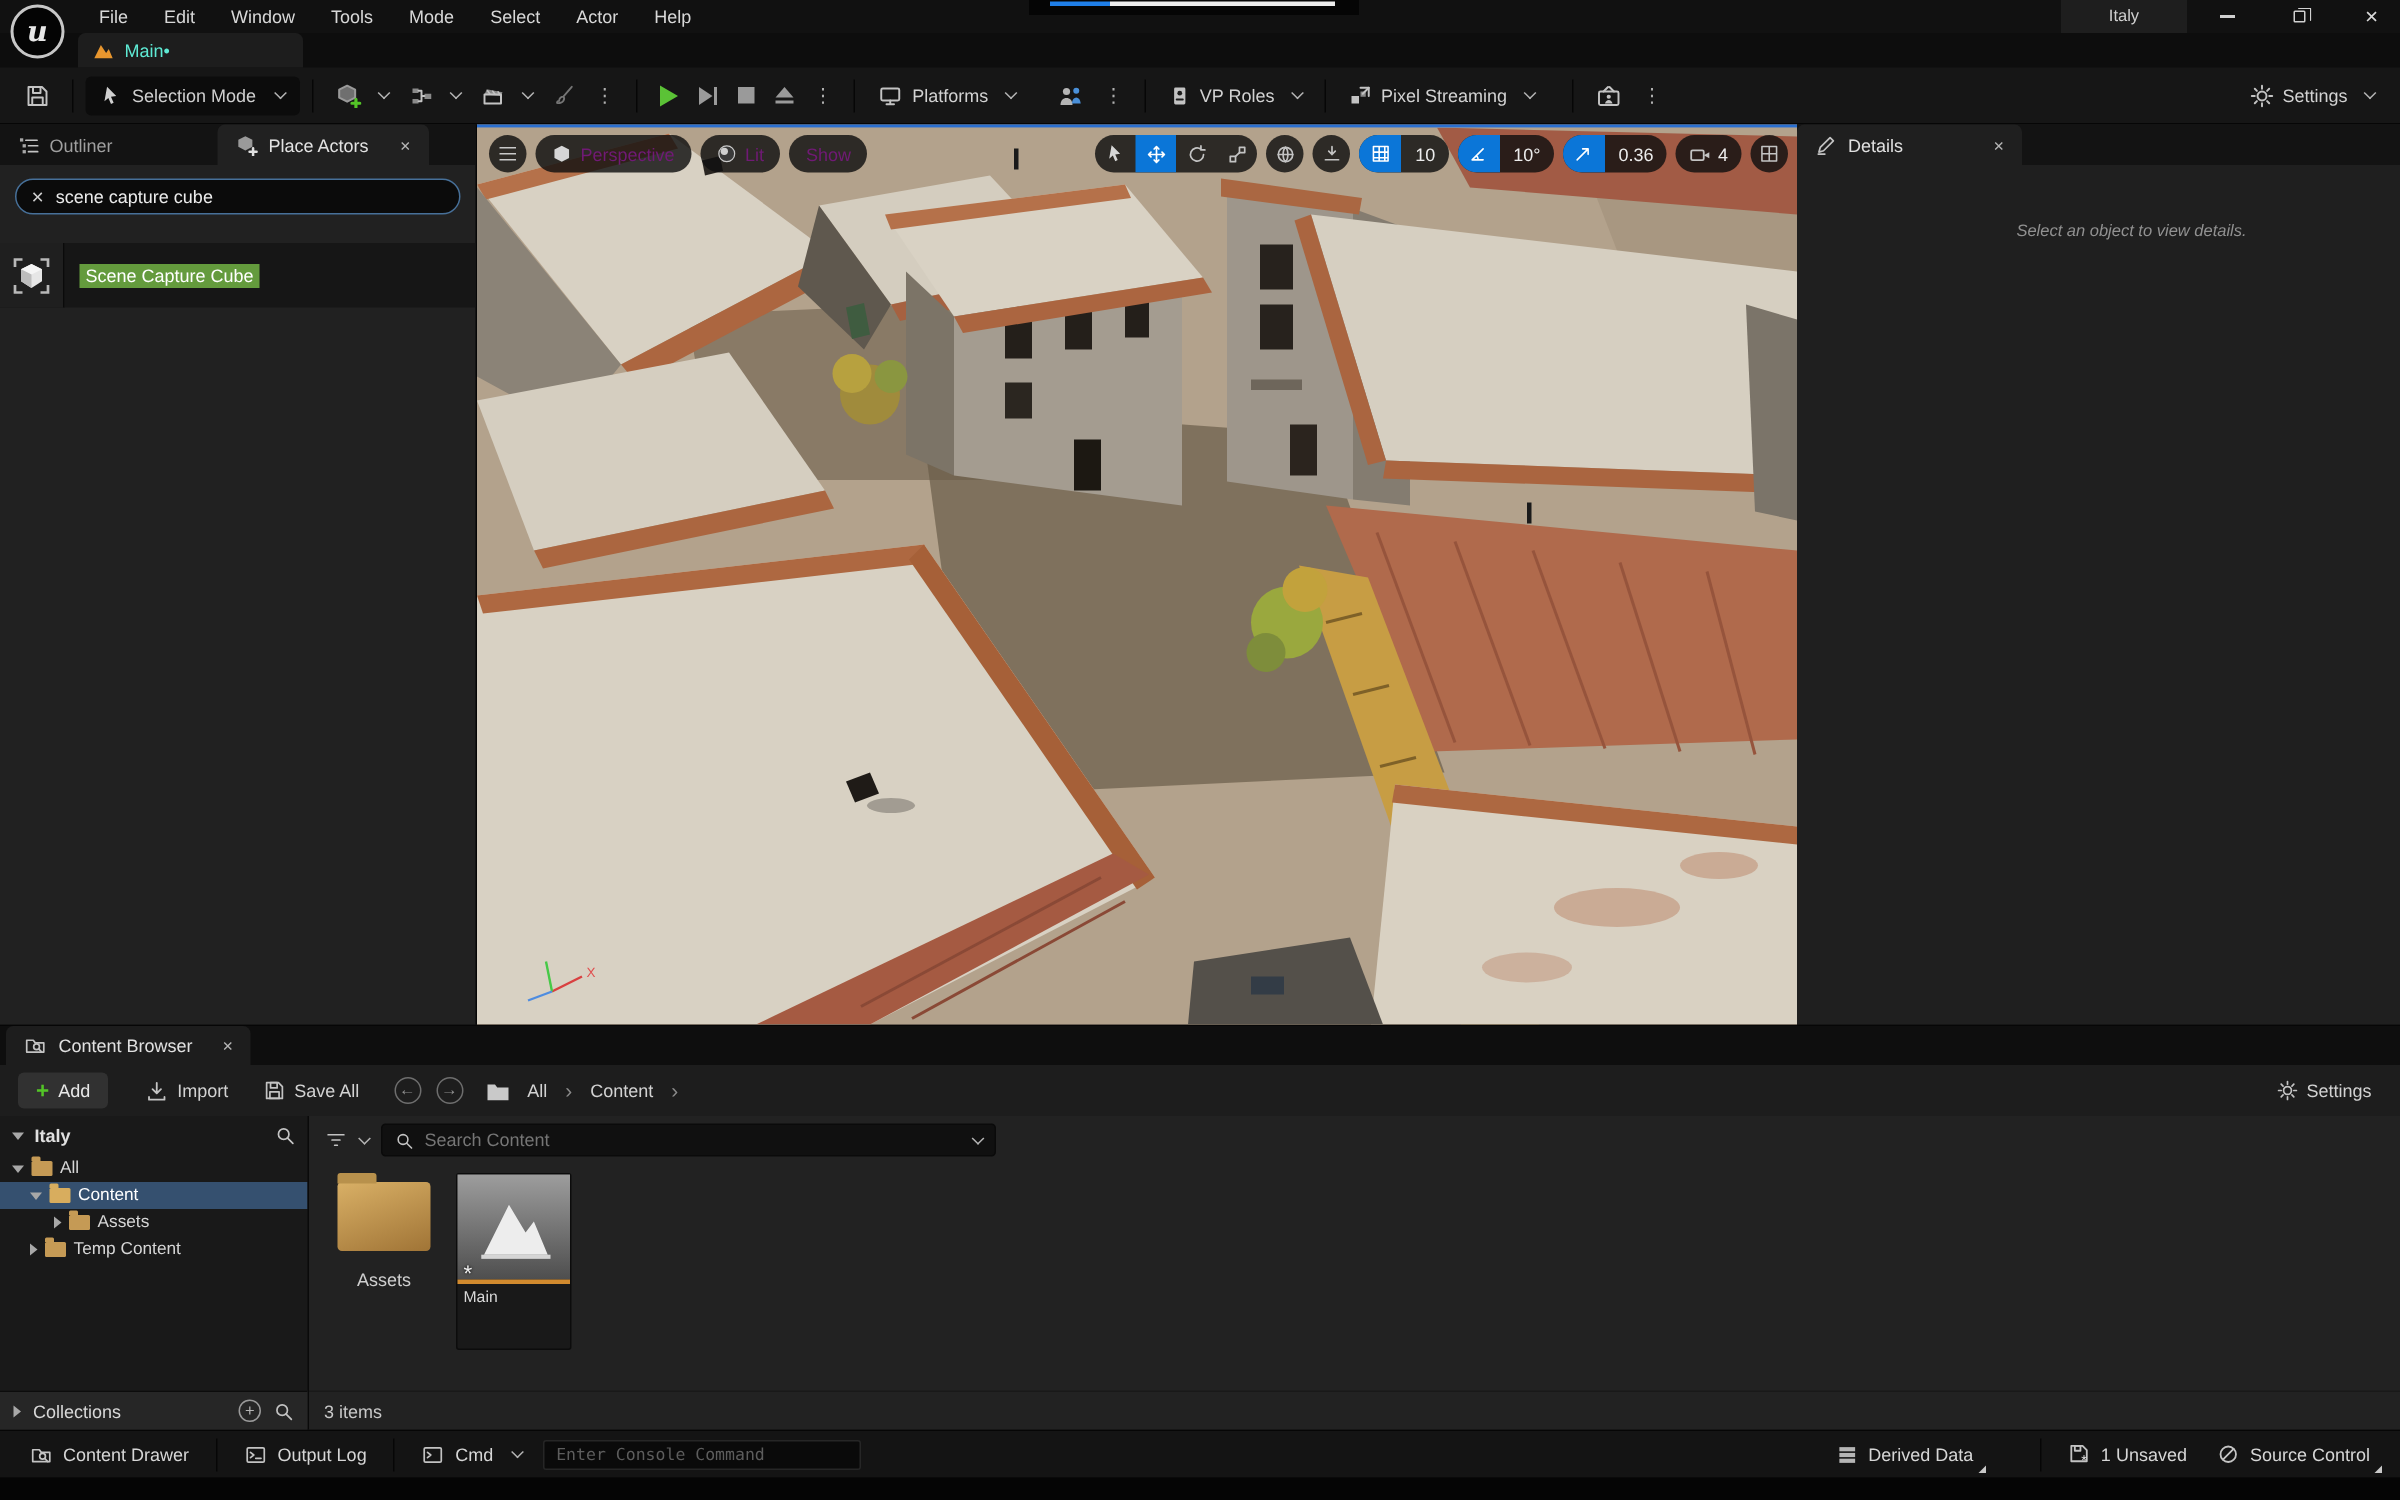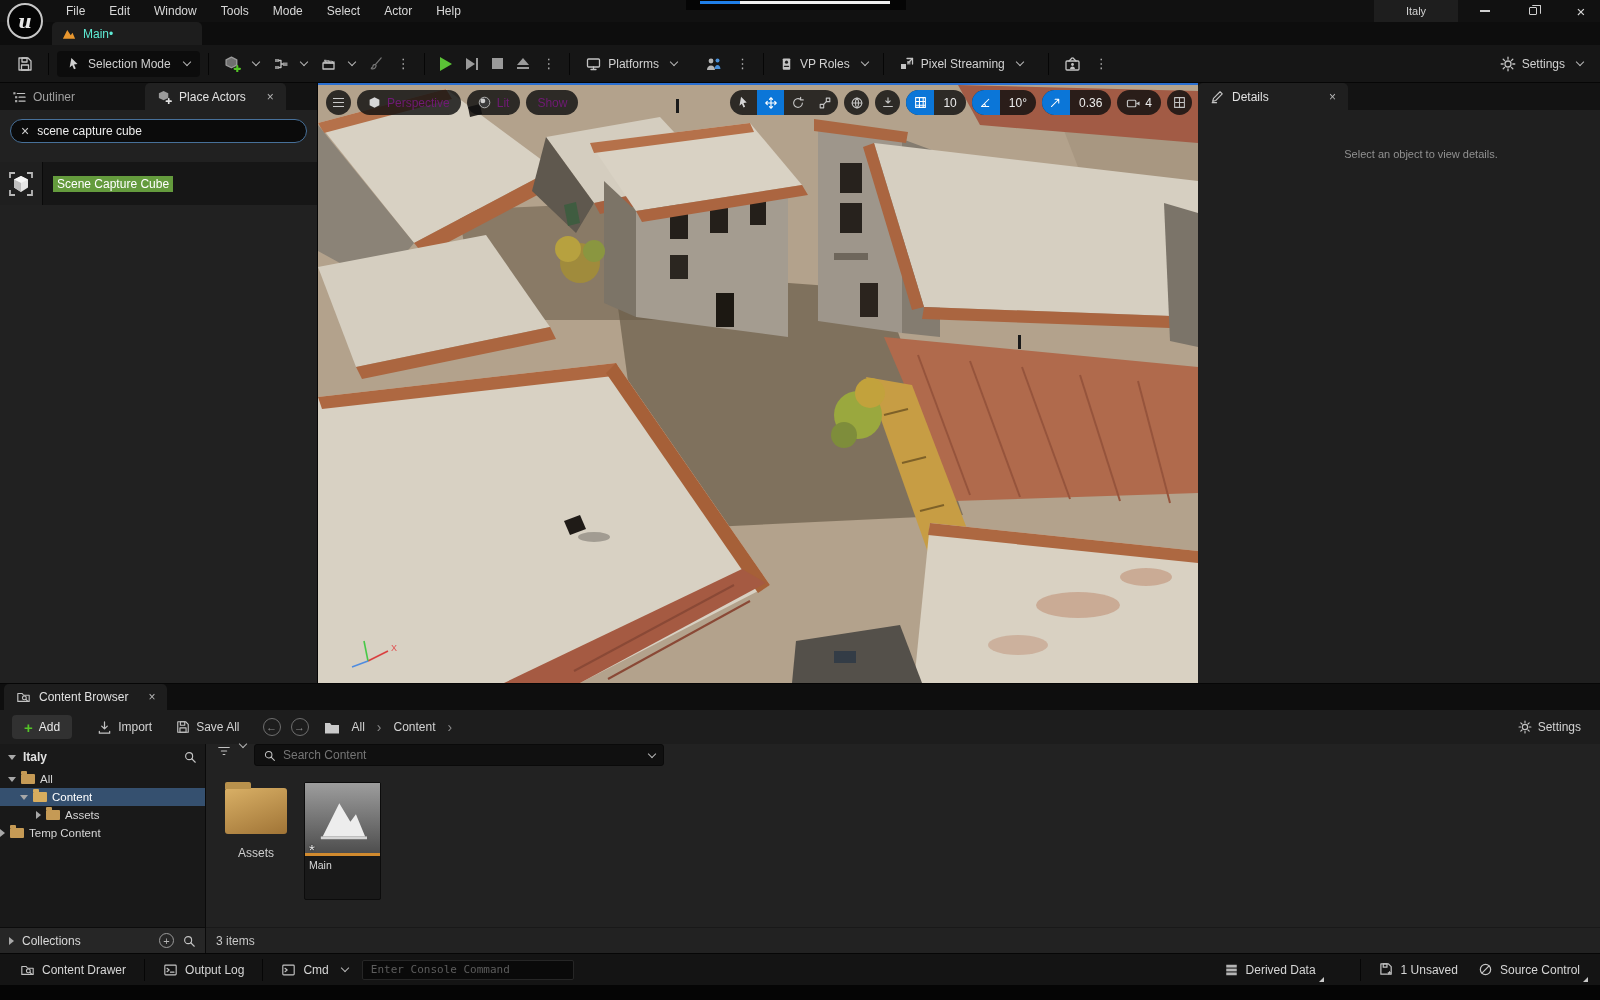--- a/index.html
+++ b/index.html
@@ -82,21 +82,21 @@
   .vchip .v { padding:0 9px; color:#ececec; }
   .hamb { display:flex; flex-direction:column; gap:2.5px; }
   .hamb i { width:11px; height:1.5px; background:#c9c9c9; display:block; }
   .gizmo { position:absolute; left:20px; bottom:10px; }
 
   
   .details { width:402px; background:#1f1f1f; display:flex; flex-direction:column; }
   .dtabs { height:27px; background:#131313; display:flex; align-items:flex-end; }
   .dtab { height:27px; background:#1f1f1f; border-radius:5px 5px 0 0; display:flex; align-items:center; gap:8px; padding:0 12px; color:#e0e0e0; width:150px; }
   .dtab .x { margin-left:auto; color:#b5b5b5; }
-  .dmsg { margin-top:38px; text-align:center; color:#919191; font-size:11px;padding-left:44px; }
+  .dmsg { margin-top:38px; text-align:center; color:#919191; font-style:italic; font-size:11px;padding-left:44px; }
 
   
   .cbrowser { height:270px; display:flex; flex-direction:column; background:#1d1d1d; border-top:1px solid #060606; }
   .cbtabs { height:26px; background:#0e0e0e; display:flex; }
   .cbtab { height:26px; background:#1d1d1d; border-radius:5px 5px 0 0; display:flex; align-items:center; gap:8px; padding:0 12px; color:#e0e0e0; margin-left:4px; }
   .cbtab .x { margin-left:12px; color:#b5b5b5; }
   .cbtoolbar { height:34px; display:flex; align-items:center; padding:0 12px; gap:4px; background:#1d1d1d; }
   .addbtn { background:#313131; border-radius:4px; height:24px; display:flex; align-items:center; gap:6px; padding:0 12px; color:#e8e8e8; }
   .plus-g { font-size:15px; font-weight:bold; line-height:1; }
   .crumb { color:#d2d2d2; padding:0 4px; }
@@ -106,21 +106,21 @@
   .cbtree { width:206px; background:#191919; border-right:1px solid #0a0a0a; display:flex; flex-direction:column; }
   .treehead { height:26px; display:flex; align-items:center; padding:0 8px; gap:7px; color:#e0e0e0; font-weight:bold; }
   .treelist { flex:1; overflow:hidden; }
   .trow { height:18px; display:flex; align-items:center; gap:5px; color:#d6d6d6; font-size:11.5px; }
   .trow.sel { background:#35506f; color:#fff; }
   .fold { width:14px; height:10px; border-radius:1px; position:relative; flex:none; }
   .fold::before { content:""; position:absolute; left:0; top:-3px; width:6px; height:3px; border-radius:1px 1px 0 0; background:inherit; }
   .collections { height:26px; background:#262626; border-top:1px solid #0c0c0c; display:flex; align-items:center; padding:0 9px; gap:8px; color:#d8d8d8; }
   .oplus { width:15px; height:15px; border:1.3px solid #9a9a9a; border-radius:50%; color:#b5b5b5; display:flex; align-items:center; justify-content:center; font-size:11px; }
   .cbmain { flex:1; background:#222222; display:flex; flex-direction:column; min-width:0; }
-  .cbsearchrow { height:32px; display:flex; padding:0 10px; gap:8px; }
+  .cbsearchrow { height:32px; display:flex; align-items:center; padding:0 10px; gap:8px; }
   .cbsearch { flex:1; max-width:410px; height:22px; background:#101010; border:1px solid #0a0a0a; border-radius:3px; display:flex; align-items:center; padding:0 8px; gap:7px; }
   .cbsearch input { background:transparent; border:none; outline:none; color:#d8d8d8; width:100%; font-family:inherit; font-size:12px; }
   .itemsrow { flex:1; display:flex; align-items:flex-start; padding:6px 4px 0 10px; gap:8px; }
   .folderitem { width:80px; display:flex; flex-direction:column; align-items:center; gap:12px; padding-top:6px; }
   .bigfolder { width:62px; height:46px; border-radius:3px; background:linear-gradient(160deg,#d9b066,#a07436); position:relative; }
   .bigfolder::before { content:""; position:absolute; top:-6px; left:0; width:26px; height:7px; border-radius:2px 2px 0 0; background:#b8914c; }
   .asset { width:77px; background:#191919; border:1px solid #0c0c0c; border-radius:2px; display:flex; flex-direction:column; position:relative; height:118px; }
   .asset .thumb { width:100%; height:70px; display:flex; align-items:center; justify-content:center; }
   .asset .strip { height:3px; width:100%; }
   .asset .alabel { padding:3px 4px 0; font-size:10.5px; color:#d8d8d8; }
@@ -634,21 +634,21 @@
         <div class="trow sel" style="padding-left:20px">
           <span class="tri-d"></span>
             <span class="fold" style="background:#d8ad5e"></span>
           <span>Content</span>
         </div>
         <div class="trow" style="padding-left:36px">
           <span class="tri-r"></span>
             <span class="fold" style="background:#c59a55"></span>
           <span>Assets</span>
         </div>
-        <div class="trow" style="">
+        <div class="trow" style="padding-left:20px">
           <span class="tri-r"></span>
             <span class="fold" style="background:#c59a55"></span>
           <span>Temp Content</span>
         </div>
       </div>
       <div class="collections">
         <span class="tri-r"></span>
         <span>Collections</span>
         <div class="grow"></div>
         <span class="oplus">+</span>

